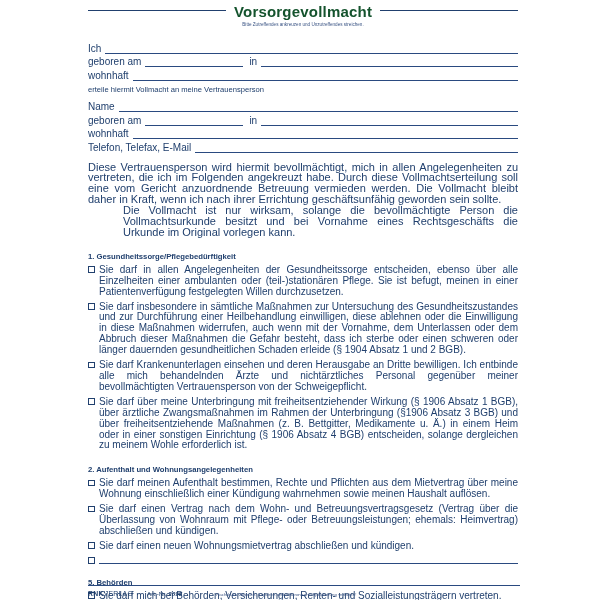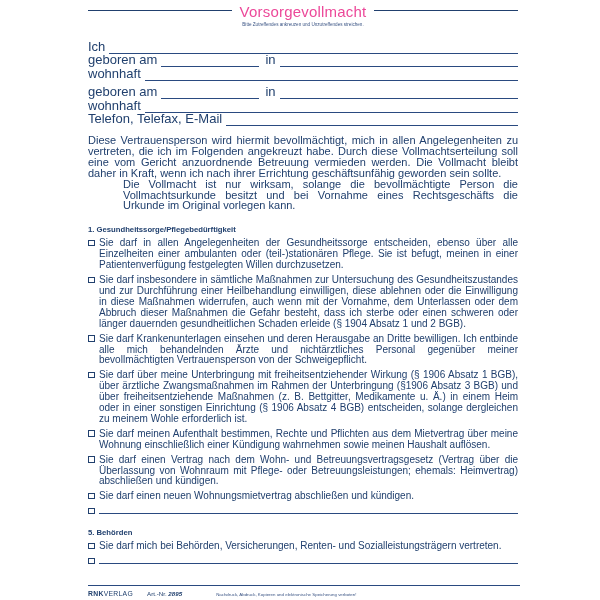--- a/index.html
+++ b/index.html
@@ -10,29 +10,29 @@
     background: #ffffff;
     overflow: hidden;
     font-family: "Liberation Sans", sans-serif;
     color: #21406e;
     padding: 2px 82px 0 88px;
   }
   
   .title-row { display: flex; align-items: center; gap: 8px; margin-top: 1px; }
   .hline { flex: 1; border-bottom: 1.3px solid #21406e; height: 1px; margin-bottom: 2px; }
   .title {
-    font-size: 15px; font-weight: normal; letter-spacing: 0.2px;
-    color: #ec4899; white-space: nowrap;
+    font-size: 15px; font-weight: bold; letter-spacing: 0.2px;
+    color: #14532d; white-space: nowrap;
   }
   .subtitle {
     text-align: center; font-size: 4.6px; color: #3a5484; margin-top: 2px;
   }
   
   .fields { margin-top: 13px; }
-  .frow { display: flex; align-items: flex-end; height: 13.5px; font-size: 13px; }
+  .frow { display: flex; align-items: flex-end; height: 13.5px; font-size: 10px; }
   .lbl { white-space: nowrap; padding-right: 4px; }
   .lbl.mid { padding-left: 6px; text-align: right; }
   .uline { flex: 1; border-bottom: 0.8px solid #2a4a80; height: 10px; }
   .uline.short { flex: 0 0 98px; }
   .plain-line { font-size: 7.6px; margin-top: 4px; }
   
   .intro { margin-top: 9px; font-size: 11px; line-height: 10.9px; text-align: justify; }
   
   .sec-heading { font-size: 7.7px; font-weight: bold; margin-top: 14px; margin-bottom: 4px; }
   .citem { display: flex; align-items: flex-start; margin-bottom: 4px; }
@@ -73,23 +73,28 @@
     <div class="frow">
       <span class="lbl">geboren am</span>
       <span class="uline short"></span>
       <span class="lbl mid">in</span>
       <span class="uline"></span>
     </div>
     <div class="frow">
       <span class="lbl">wohnhaft</span>
       <span class="uline"></span>
     </div>
+    <div class="plain-line">erteile hiermit Vollmacht an meine Vertrauensperson</div>
   </div>
 
   <div class="fields" style="margin-top:5px;">
+    <div class="frow">
+      <span class="lbl">Name</span>
+      <span class="uline"></span>
+    </div>
     <div class="frow">
       <span class="lbl">geboren am</span>
       <span class="uline short"></span>
       <span class="lbl mid">in</span>
       <span class="uline"></span>
     </div>
     <div class="frow">
       <span class="lbl">wohnhaft</span>
       <span class="uline"></span>
     </div>
@@ -113,20 +118,21 @@
   </div>
   <div class="citem">
     <span class="cbox"></span>
     <span class="ctext">Sie darf Krankenunterlagen einsehen und deren Herausgabe an Dritte bewilligen. Ich entbinde alle mich behandelnden Ärzte und nichtärztliches Personal gegenüber meiner bevollmächtigten Vertrauensperson von der Schweigepflicht.</span>
   </div>
   <div class="citem">
     <span class="cbox"></span>
     <span class="ctext">Sie darf über meine Unterbringung mit freiheitsentziehender Wirkung (§ 1906 Absatz 1 BGB), über ärztliche Zwangsmaßnahmen im Rahmen der Unterbringung (§1906 Absatz 3 BGB) und über freiheitsentziehende Maßnahmen (z. B. Bettgitter, Medikamente u. Ä.) in einem Heim oder in einer sonstigen Einrichtung (§ 1906 Absatz 4 BGB) entscheiden, solange dergleichen zu meinem Wohle erforderlich ist.</span>
   </div>
 
+  <div class="sec-heading">2. Aufenthalt und Wohnungsangelegenheiten</div>
   <div class="citem">
     <span class="cbox"></span>
     <span class="ctext">Sie darf meinen Aufenthalt bestimmen, Rechte und Pflichten aus dem Mietvertrag über meine Wohnung einschließlich einer Kündigung wahrnehmen sowie meinen Haushalt auflösen.</span>
   </div>
   <div class="citem">
     <span class="cbox"></span>
     <span class="ctext">Sie darf einen Vertrag nach dem Wohn- und Betreuungsvertragsgesetz (Vertrag über die Überlassung von Wohnraum mit Pflege- oder Betreuungsleistungen; ehemals: Heimvertrag) abschließen und kündigen.</span>
   </div>
   <div class="citem">
     <span class="cbox"></span>

